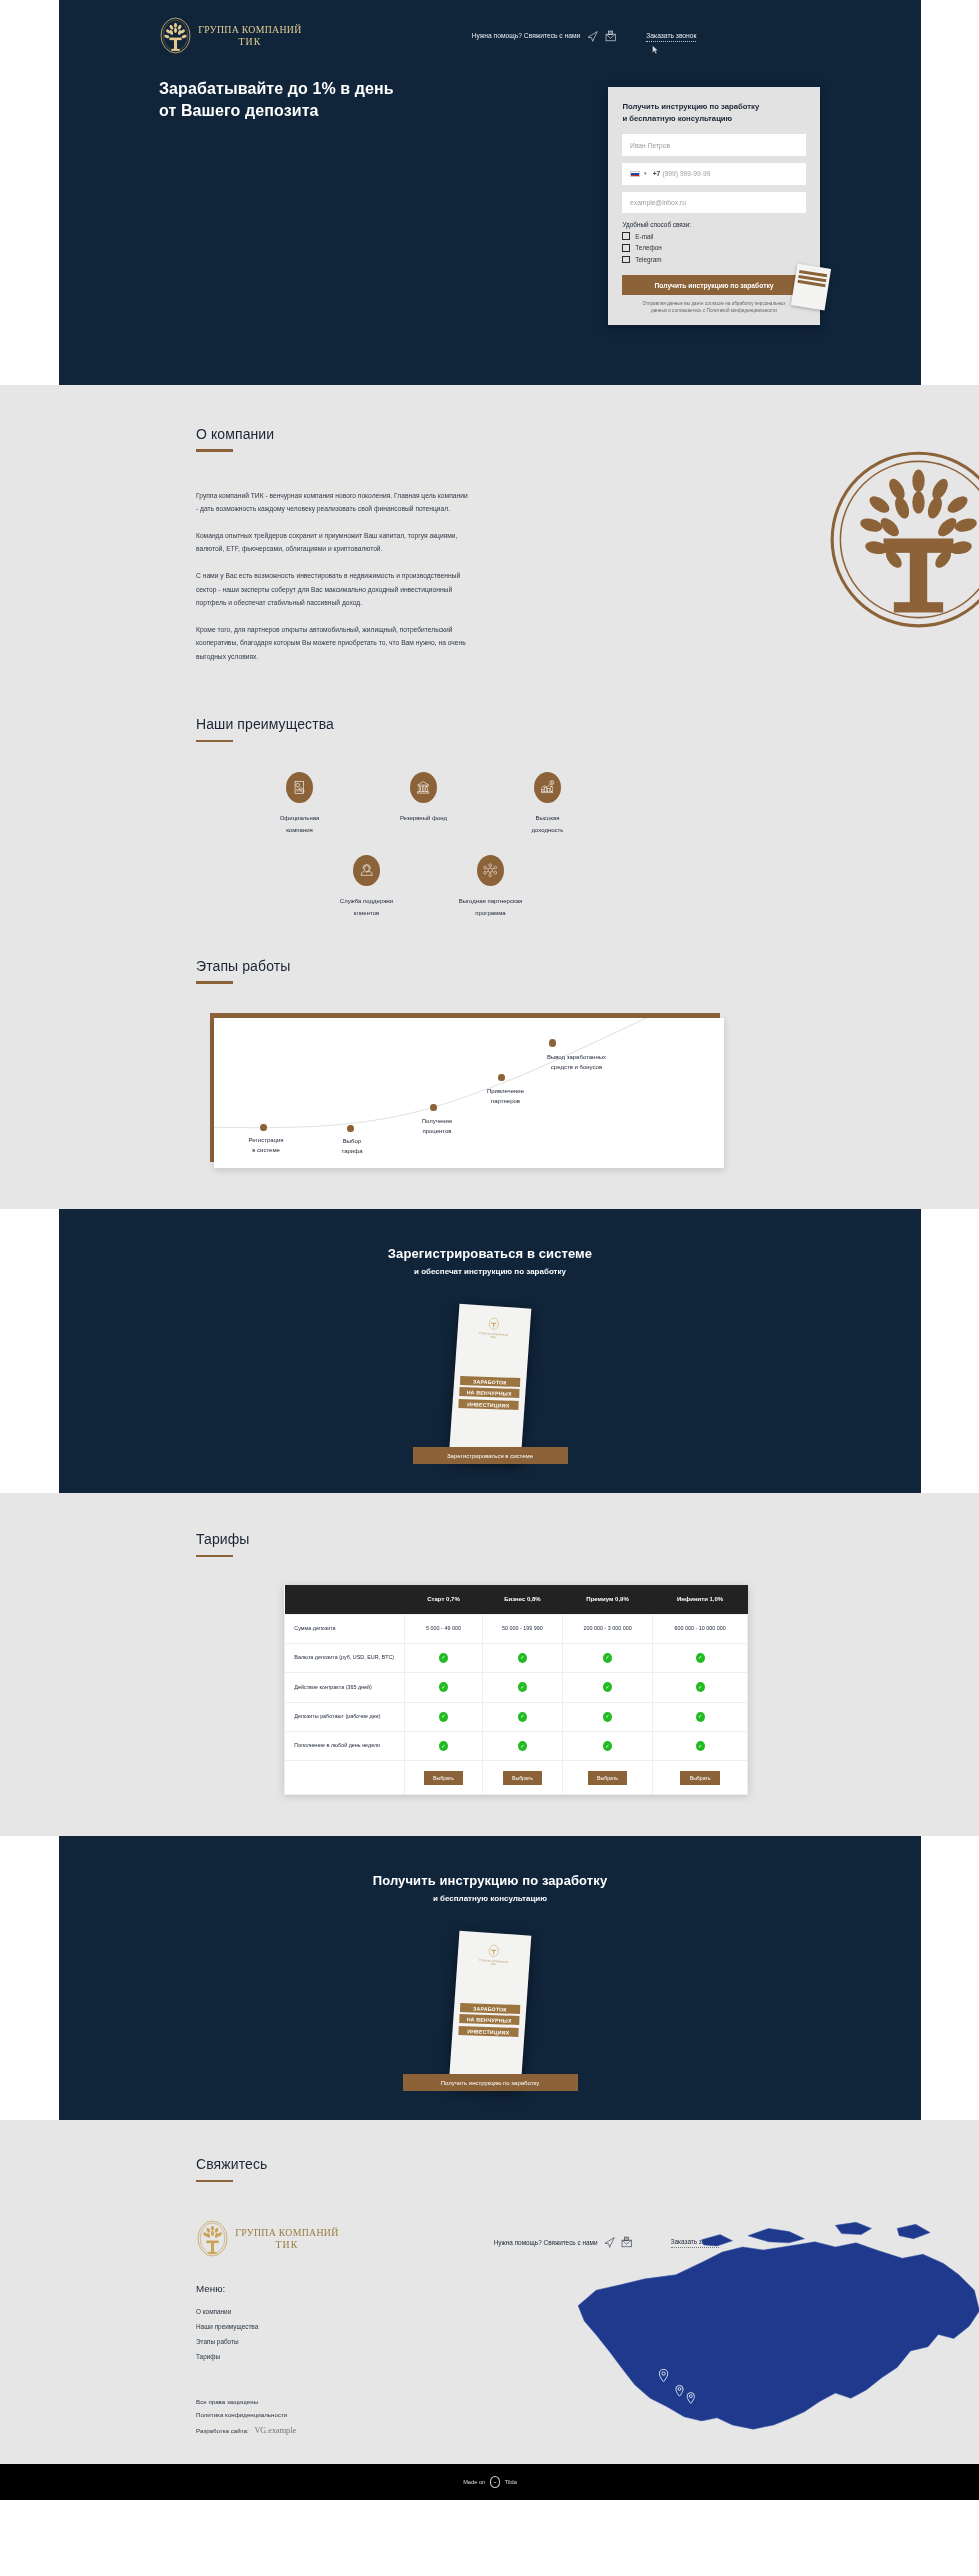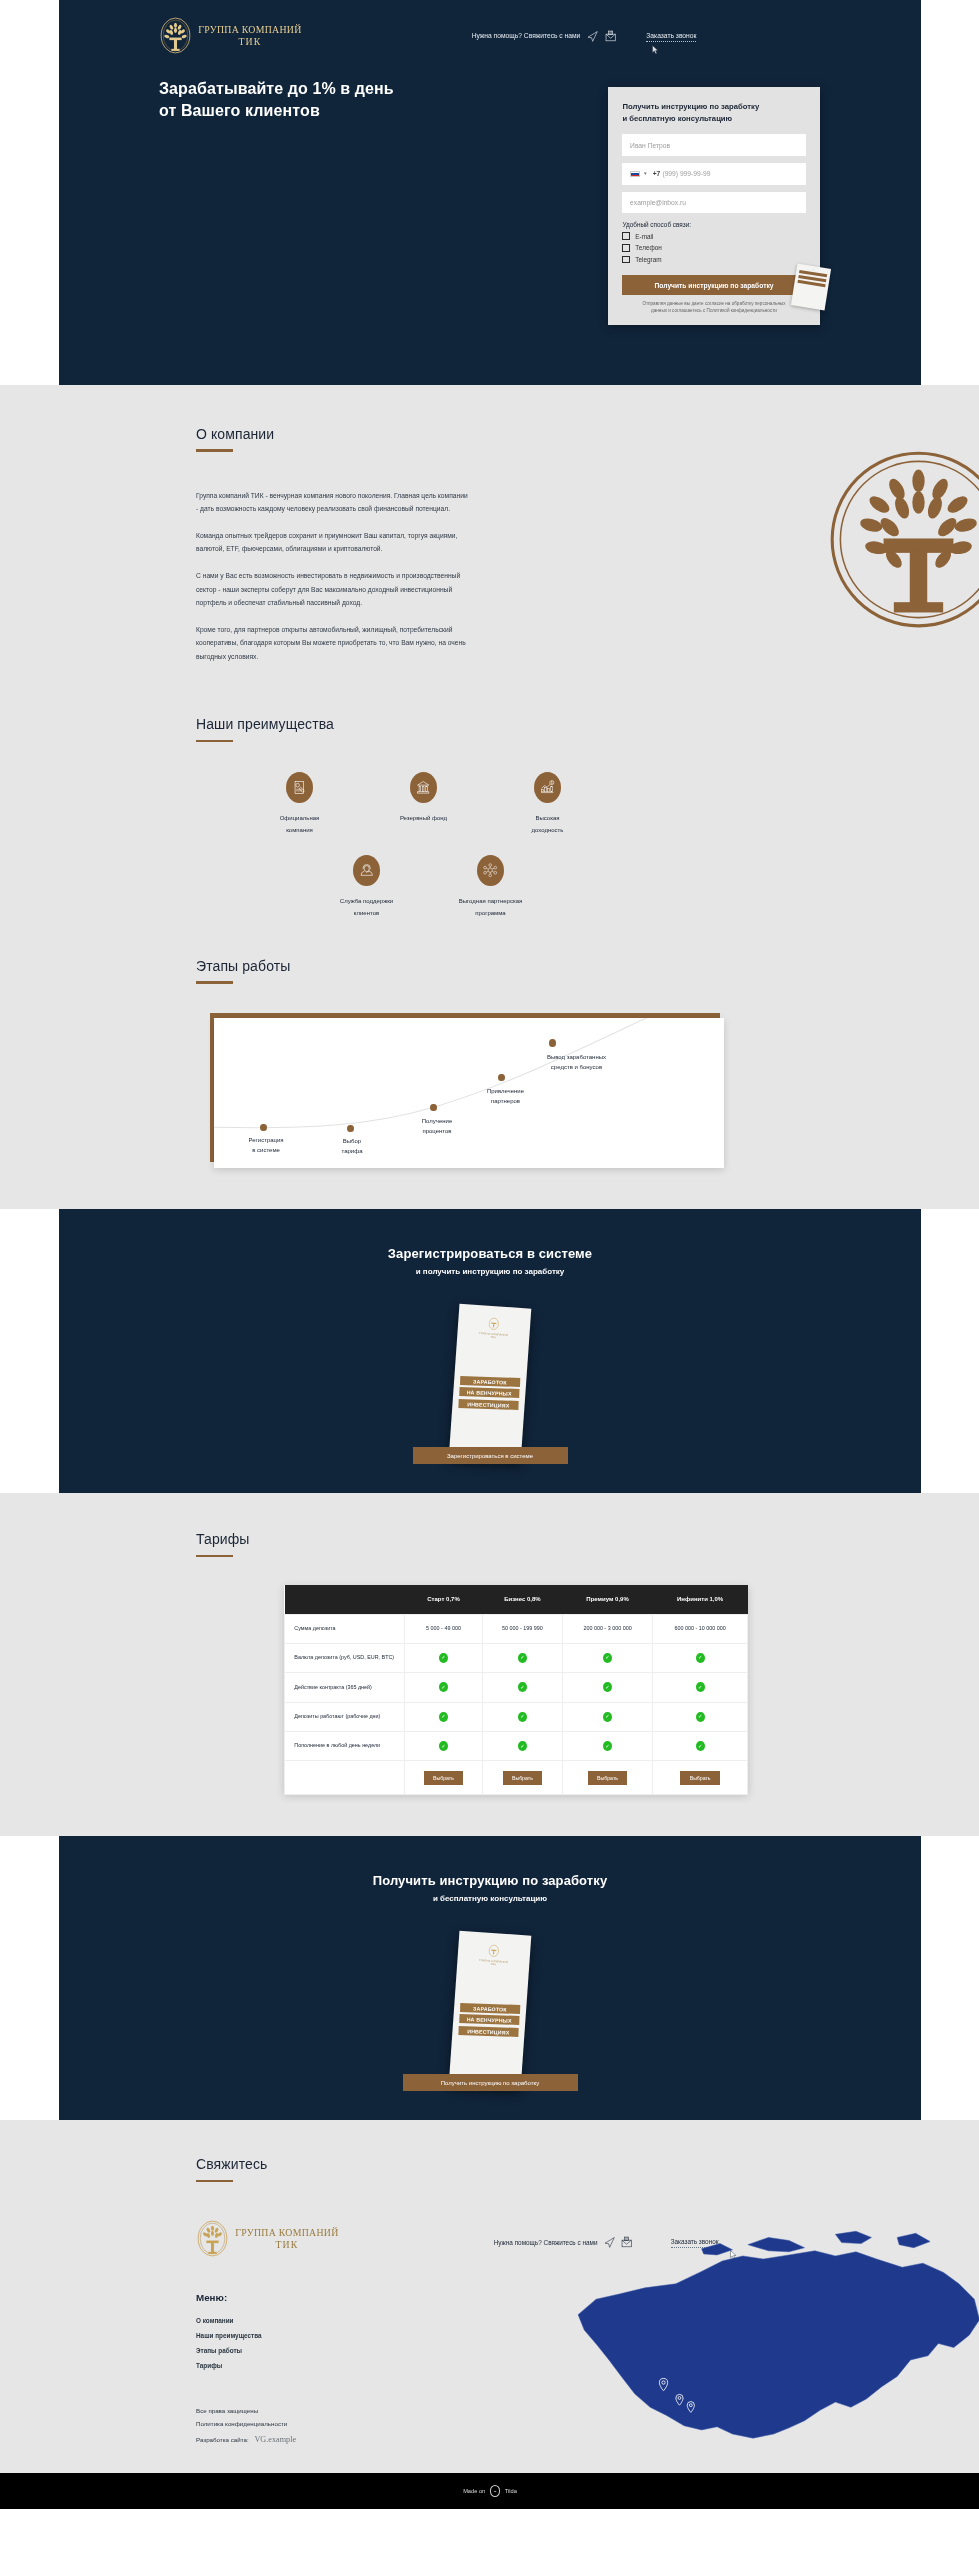--- a/index.html
+++ b/index.html
@@ -221,21 +221,21 @@
   .f-logo { display: flex; align-items: center; gap: 6.2px; }
   .f-logo .logo-text .l1, .f-logo .logo-text .l2 { color: #9a7b3f; }
   .f-contact {
     margin-left: 155px; display: flex; align-items: center; gap: 6.2px;
     color: #1b2535; font-size: 6.4px; padding-top: 8.2px;
   }
   .f-order {
     margin-left: 32px; font-size: 6.4px; color: #1b2535;
     border-bottom: 0.5px dotted #6b7682; padding-bottom: 1.5px; cursor: pointer;
   }
-  .menu-block { margin-top: 34px; font-weight: bold; }
+  .menu-block { margin-top: 25px; }
   .menu-title { font-size: 9.8px; color: #1b2535; margin-bottom: 9.3px; }
   .menu-block a { display: block; font-size: 6.4px; color: #2b3642; text-decoration: none; line-height: 2.35; }
   .legal { margin-top: 31px; padding-bottom: 24px; }
   .legal div { font-size: 6.2px; color: #2b3642; line-height: 2.2; }
   .vg { font-family: "Liberation Serif", "DejaVu Serif", serif; font-size: 8.2px; color: #6d747c; margin-left: 4.1px; }
   .ru-map { position: absolute; right: -10.3px; bottom: 40px; width: 443px; height: 247px; }
   .tilda-bar {
     background: #000; height: 36px; display: flex; align-items: center;
     justify-content: center; gap: 4.6px; color: #ddd; font-size: 5.7px;
   }
@@ -303,21 +303,21 @@
               <path d="M1 1 L1 15 L4.5 11.5 L7 17 L9.5 16 L7 10.8 L11.5 10.5 Z" fill="#d9dee4" stroke="#1b2535" stroke-width=".8"></path>
             </svg>
         </span>
       </div>
     </div>
 
     <div class="hero-body">
       <div class="hero-left">
         <h1 class="hero-h1">
           <div>Зарабатывайте до 1% в день</div>
-          <div>от Вашего клиентов</div>
+          <div>от Вашего депозита</div>
         </h1>
       </div>
     </div>
 
     <div class="form-card">
       <div class="form-title">
         <div>Получить инструкцию по заработку</div>
         <div>и бесплатную консультацию</div>
       </div>
 
@@ -532,21 +532,21 @@
             <div>Вывод заработанных</div>
             <div>средств и бонусов</div>
           </span>
         </div>
       </div>
     </div>
   </section>
 
   <section class="cta inset">
     <h2>Зарегистрироваться в системе</h2>
-    <h3>и получить инструкцию по заработку</h3>
+    <h3>и обеспечат инструкцию по заработку</h3>
 
     <div class="leaflet-big">
       <div class="lg-logo">
         <svg width="11.3" height="13.4" viewBox="0 0 22 26">
           <ellipse cx="11" cy="13" rx="9" ry="11" fill="none" stroke="#c9a457" stroke-width="1"></ellipse>
           <rect x="6" y="11" width="10" height="2" fill="#c9a457"></rect>
           <rect x="10" y="12" width="2" height="8" fill="#c9a457"></rect>
         </svg>
       </div>
       <div class="lg-name">ГРУППА КОМПАНИЙ</div>

